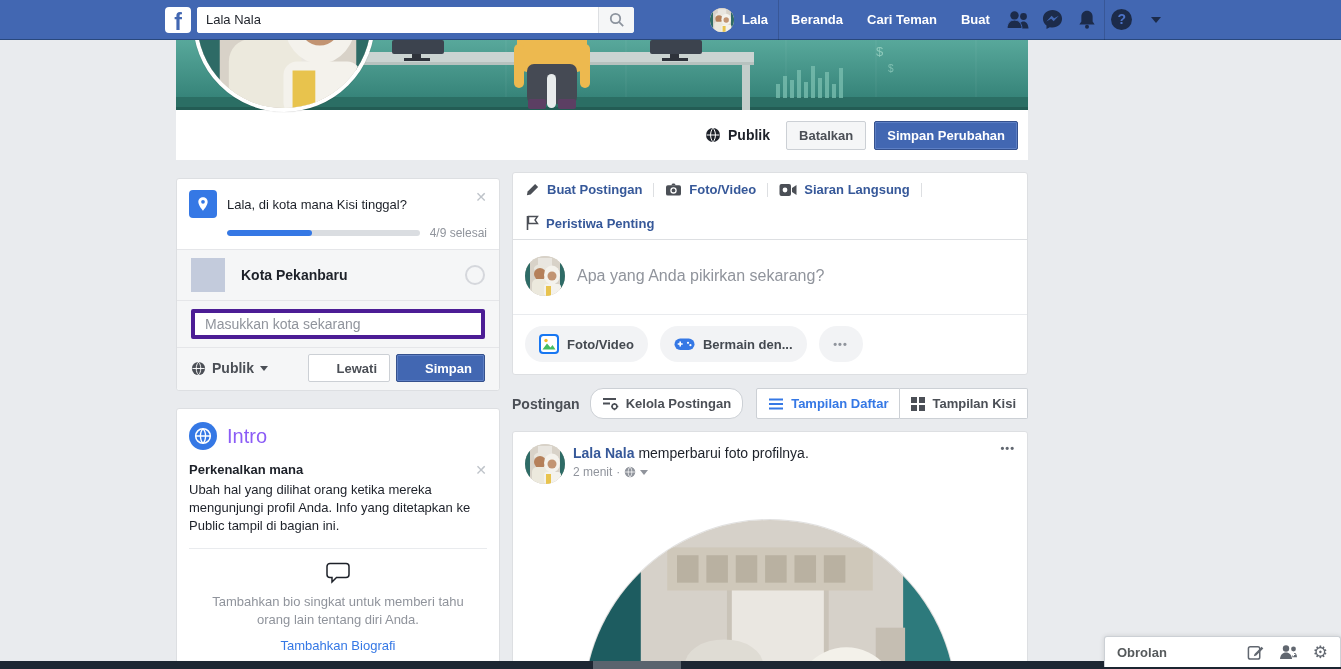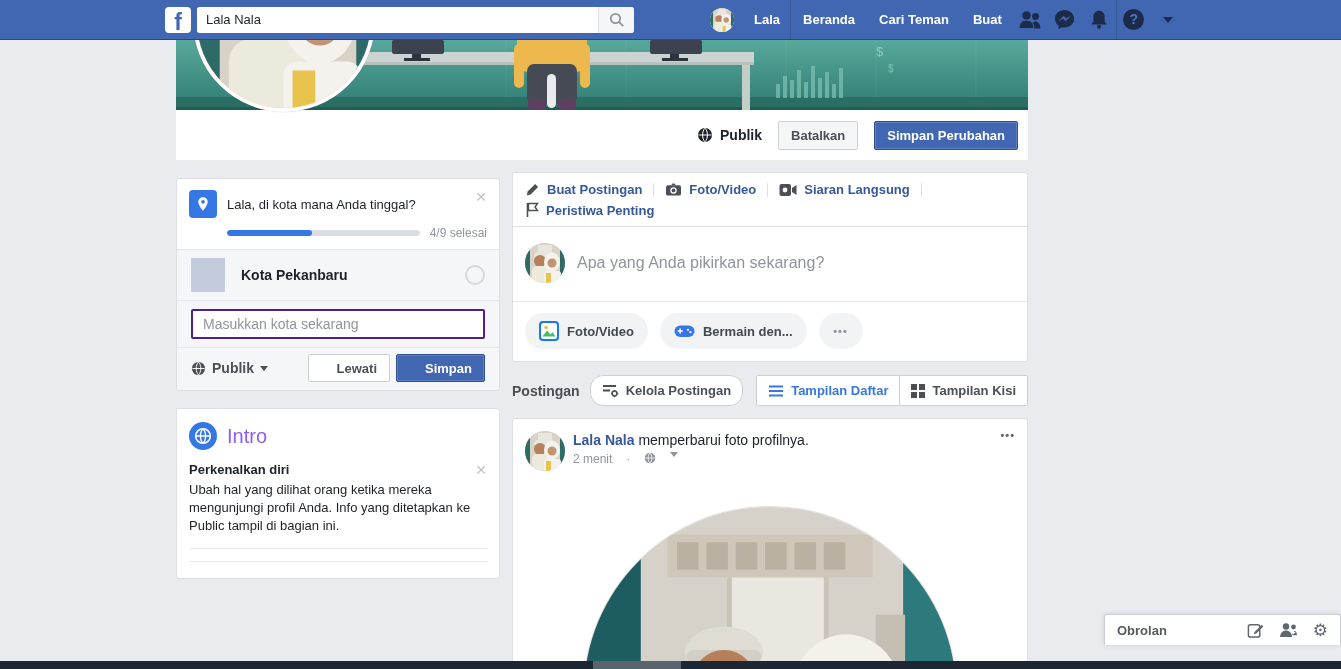--- a/index.html
+++ b/index.html
@@ -16,21 +16,21 @@
   .fb-logo { width:26px; height:26px; border-radius:4px; background:#fff;
     color:#4267b2; font-weight:bold; font-size:23px; line-height:30px;
     text-align:center; margin-left:165px; overflow:hidden; cursor:pointer; }
   .searchbar { display:flex; width:437px; height:26px; margin-left:6px;
     border-radius:3px; overflow:hidden; background:#fff; }
   .searchbar input { flex:1; border:none; outline:none; padding:0 9px;
     font-size:13px; color:#1d2129; font-family:inherit; }
   .search-btn { width:36px; background:#f5f6f7; border-left:1px solid #dddfe2;
     display:flex; align-items:center; justify-content:center; cursor:pointer; }
   .nav-right { display:flex; align-items:center; margin-left:66px; height:40px; }
-  .nav-profile { display:flex; align-items:center; gap:20px; padding:0 10px;
+  .nav-profile { display:flex; align-items:center; gap:8px; padding:0 10px;
     color:#fff; font-weight:bold; cursor:pointer; height:40px; }
   .nav-avatar { width:24px; height:24px; border-radius:50%; overflow:hidden;
     background:#d8d2c8; flex:none; }
   .nav-sep { width:1px; height:40px; background:rgba(0,0,0,.15); }
   .nav-link { color:#fff; font-weight:bold; padding:0 12px; line-height:40px;
     cursor:pointer; }
   .nav-iconbtn { width:34px; height:40px; display:flex; align-items:center;
     justify-content:center; cursor:pointer; color:#1c2b4a; }
   .help-circle { width:21px; height:21px; border-radius:50%; background:#1c2b4a;
     color:#4d73c8; font-weight:bold; font-size:14px; text-align:center;
@@ -46,21 +46,21 @@
     height:182px; border:4px solid #fff; border-radius:50%; overflow:hidden;
     background:#d8d2c8; box-shadow:0 0 1px rgba(0,0,0,.3); z-index:6; cursor:pointer; }
   .cover-actions { height:50px; display:flex; align-items:center;
     justify-content:flex-end; gap:8px; padding-right:10px; background:#fff; }
   .privacy-chip { display:flex; align-items:center; gap:7px; font-weight:bold;
     font-size:14px; color:#1d2129; margin-right:8px; }
   .btn { height:29px; border-radius:2px; font-size:13px; font-weight:bold;
     padding:0 12px; border:1px solid #ccd0d5; background:#f5f6f7; color:#4b4f56;
     cursor:pointer; font-family:inherit; }
   .btn-primary { background:#4267b2; border:1px solid #35518d;
-    box-shadow:inset 0 0 0 1px #5d7fc4; color:#fff;margin-left:8px; }
+    box-shadow:inset 0 0 0 1px #5d7fc4; color:#fff; }
 
   
   .left-col { position:absolute; left:176px; top:178px; width:324px; z-index:4; }
   .right-col { position:absolute; left:512px; top:172px; width:516px; z-index:4; }
   .card { background:#fff; border:1px solid #dddfe2; border-radius:3px; }
 
   
   .qc-head { padding:11px 12px 9px; position:relative; }
   .qc-titlerow { display:flex; align-items:center; gap:10px; }
   .pin-box { width:28px; height:28px; border-radius:4px; background:#3578e5;
@@ -75,21 +75,21 @@
   .progress-label { font-size:12px; color:#90949c; margin-left:10px; }
   .qc-section { background:#f5f6f7; border-top:1px solid #e5e6e9;
     border-radius:0 0 3px 3px; }
   .qc-suggestion { display:flex; align-items:center; padding:8px 14px;
     border-bottom:1px solid #e5e6e9; cursor:pointer; }
   .qc-square { width:34px; height:34px; background:#c3cbdc; flex:none; }
   .qc-sug-label { font-weight:bold; font-size:14px; margin-left:16px; }
   .qc-radio { width:20px; height:20px; border-radius:50%;
     border:2px solid #d5d7dc; margin-left:auto; cursor:pointer; }
   .qc-inputrow { padding:8px 14px; border-bottom:1px solid #e5e6e9; }
-  .qc-inputrow input { width:100%; height:30px; border:2px solid #4c1d95;
+  .qc-inputrow input { width:100%; height:30px; border:4px solid #4c1d95;
     border-radius:2px; padding:0 10px; font-size:14px; font-family:inherit;
     color:#1d2129; outline:none; }
   .qc-inputrow input::placeholder { color:#90949c; }
   .qc-footer { display:flex; align-items:center; padding:6px 14px 8px; }
   .privacy-select { display:flex; align-items:center; gap:6px; font-weight:bold;
     font-size:14px; color:#4b4f56; cursor:pointer; }
   .caret-sm { width:0; height:0; border-left:4px solid transparent;
     border-right:4px solid transparent; border-top:5px solid #4b4f56; }
   .qc-footer .btn { height:28px;padding-left:28px; }
   .qc-btn-skip { margin-left:auto; background:#fff; }
@@ -106,21 +106,21 @@
   .intro-desc { font-size:13px; line-height:1.4; margin-top:4px; color:#1d2129; }
   .intro-hr { border:none; border-top:1px solid #e9ebee; margin:12px 0; }
   .bio-block { text-align:center; }
   .bio-hint { color:#90949c; font-size:13px; line-height:1.4; margin-top:5px;
     padding:0 8px; }
   .bio-link { color:#3578e5; font-size:13px; margin-top:9px; display:inline-block;
     cursor:pointer; }
 
   
   .composer-tabs { display:flex; flex-wrap:wrap; align-items:center;
-    padding:8px 12px 7px; border-bottom:1px solid #dddfe2; row-gap:3px; }
+    padding:8px 12px 7px; border-bottom:1px solid #dddfe2; row-gap:16px; }
   .ctab { display:flex; align-items:center; gap:7px; font-weight:bold;
     color:#365899; cursor:pointer; padding:1px 0; }
   .ctab-sep { width:1px; height:14px; background:#dddfe2; margin:0 11px; }
   .composer-body { display:flex; align-items:center; gap:12px; padding:16px 12px 18px; }
   .avatar-40 { width:40px; height:40px; border-radius:50%; overflow:hidden;
     background:#d8d2c8; flex:none; cursor:pointer; }
   .composer-placeholder { color:#90949c; font-size:16px; cursor:text; }
   .composer-actions { display:flex; gap:12px; padding:11px 12px 12px;
     border-top:1px solid #e9ebee; }
   .pill { height:36px; border-radius:18px; background:#f2f3f5; display:flex;
@@ -140,31 +140,31 @@
   .seg { display:flex; margin-left:13px; }
   .seg .toolbtn:first-child { border-radius:2px 0 0 2px; color:#3578e5; }
   .seg .toolbtn:last-child { border-radius:0 2px 2px 0; border-left:none; }
 
   
   .post-card { overflow:hidden; height:272px; }
   .post-head { display:flex; gap:8px; padding:12px; position:relative; }
   .post-headtext { padding-top:1px; }
   .post-title { font-size:14px; }
   .post-author { color:#365899; font-weight:bold; cursor:pointer; }
-  .post-meta { display:flex; align-items:flex-start; gap:14px; color:#90949c;
+  .post-meta { display:flex; align-items:center; gap:4px; color:#90949c;
     font-size:12px; margin-top:4px; }
   .post-menu { position:absolute; right:12px; top:10px; color:#616770;
     letter-spacing:1px; font-size:11px; font-weight:bold; cursor:pointer; }
   .post-body { position:relative; height:380px; background:#fff; }
   .big-photo { position:absolute; left:50%; transform:translateX(-50%);
     top:24px; width:372px; height:372px; border-radius:50%; overflow:hidden;
     box-shadow:0 0 0 1px rgba(0,0,0,.12); cursor:pointer; }
 
   
-  .chat-bar { position:absolute; left:1104px; top:614px; width:237px;
+  .chat-bar { position:absolute; left:1104px; top:636px; width:237px;
     height:31px; background:#fff; border:1px solid #ccd0d5; border-bottom:none;
     border-radius:3px 3px 0 0; box-shadow:0 0 5px rgba(0,0,0,.12);
     display:flex; align-items:center; padding:0 12px; z-index:110; }
   .chat-label { color:#565a5c; font-size:13px; font-weight:bold; cursor:pointer; }
   .chat-icons { margin-left:auto; display:flex; align-items:center; gap:15px; }
   .chat-icons > span { cursor:pointer; color:#616770; display:flex; }
   .gear-glyph { font-size:17px; line-height:1; color:#616770; }
   .bottom-strip { position:absolute; left:0; top:661px; width:1341px; height:8px;
     background:#1d2733; z-index:105; }
   .strip-thumb { position:absolute; left:593px; top:0; width:88px; height:8px;
@@ -329,21 +329,21 @@
 <aside class="left-col">
 
   <div class="card">
     <div class="qc-head">
       <div class="qc-titlerow">
         <span class="pin-box">
           <svg width="16" height="16" viewBox="0 0 24 24">
             <path fill="#fff" d="M12 2c-3.9 0-7 3.1-7 7 0 5.2 7 13 7 13s7-7.8 7-13c0-3.9-3.1-7-7-7zm0 9.6a2.8 2.8 0 110-5.6 2.8 2.8 0 010 5.6z"></path>
           </svg>
         </span>
-        <span class="qc-title">Lala, di kota mana Anda tinggal?</span>
+        <span class="qc-title">Lala, di kota mana Kisi tinggal?</span>
       </div>
       <span class="card-close">✕</span>
       <div class="qc-progressrow">
         <div class="progress-track">
           <div class="progress-fill" style="width:44%"></div>
         </div>
         <span class="progress-label">4/9 selesai</span>
       </div>
     </div>
     <div class="qc-section">
@@ -373,24 +373,33 @@
     <div class="intro-head">
       <span class="globe-circle">
         <svg width="18" height="18" viewBox="0 0 16 16">
           <circle cx="8" cy="8" r="6.5" fill="none" stroke="#fff" stroke-width="1.4"></circle>
           <path d="M1.5 8h13M8 1.5c3 2.7 3 10.3 0 13M8 1.5c-3 2.7-3 10.3 0 13" stroke="#fff" stroke-width="1.2" fill="none"></path>
         </svg>
       </span>
       <span class="intro-title">Intro</span>
     </div>
     <div class="intro-body">
-      <div class="intro-sub">Perkenalkan diri</div>
+      <div class="intro-sub">Perkenalkan mana</div>
       <span class="card-close" style="top:2px">✕</span>
       <p class="intro-desc">Ubah hal yang dilihat orang ketika mereka mengunjungi profil Anda. Info yang ditetapkan ke Public tampil di bagian ini.</p>
       <hr class="intro-hr">
+      <div class="bio-block">
+        <span style="display:inline-block">
+          <svg width="26" height="24" viewBox="0 0 26 24">
+            <path d="M5 2.5h16a3 3 0 013 3v8a3 3 0 01-3 3h-9.5L7 21v-4.5H5a3 3 0 01-3-3v-8a3 3 0 013-3z" fill="none" stroke="#1d2129" stroke-width="1.5"></path>
+          </svg>
+        </span>
+        <div class="bio-hint">Tambahkan bio singkat untuk memberi tahu orang lain tentang diri Anda.</div>
+        <span class="bio-link">Tambahkan Biografi</span>
+      </div>
       <hr class="intro-hr">
 
     </div>
   </div>
 </aside>
 
 <main class="right-col">
 
   <div class="card">
     <div class="composer-tabs">

